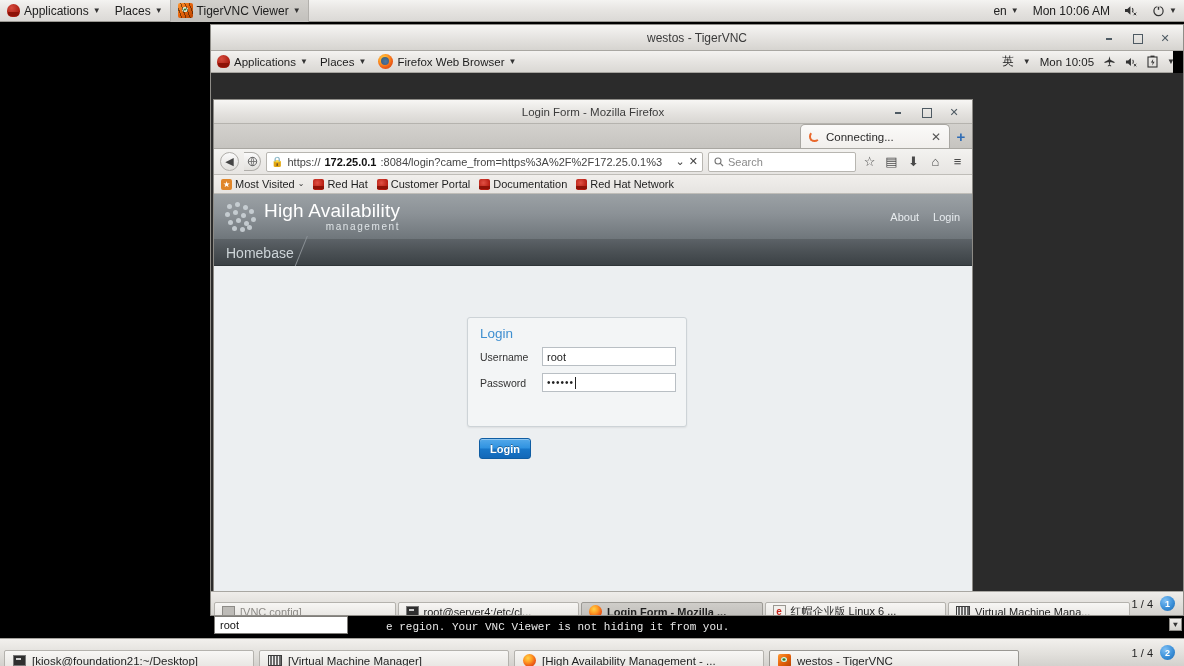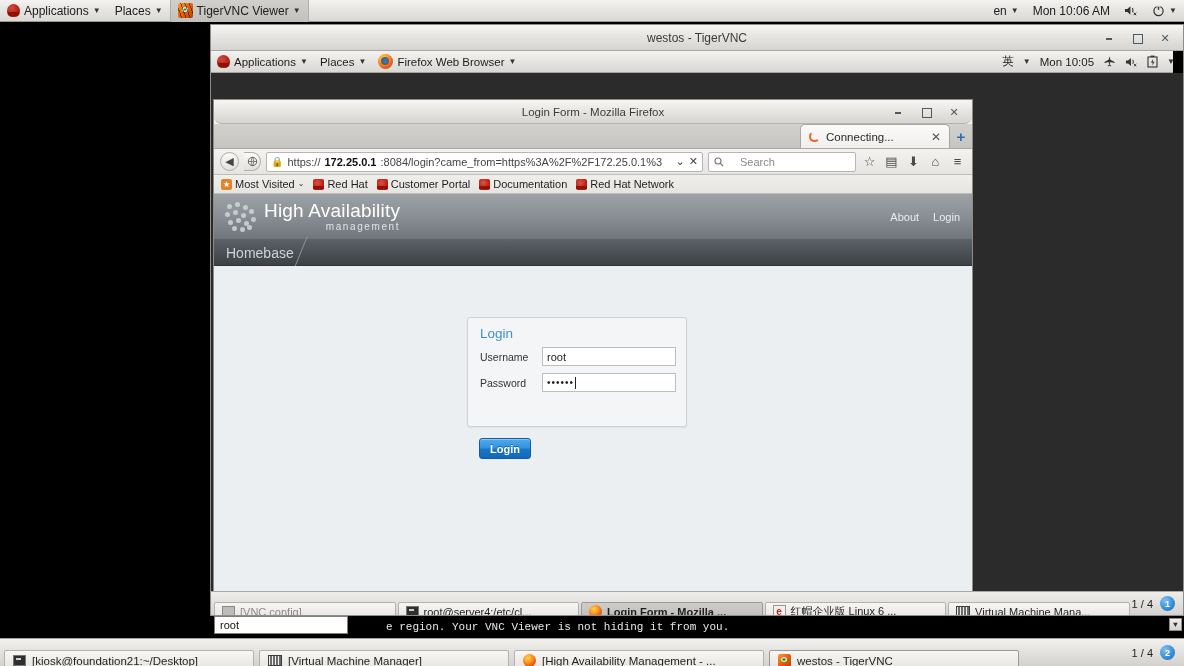--- a/index.html
+++ b/index.html
@@ -97,21 +97,21 @@
 
   
   .ff-win {
     position:absolute; left:2px; top:48px; width:760px; height:512px;
     background:#f2f1ef; border:1px solid #8d8b86;
     display:flex; flex-direction:column;
   }
   .ff-titlebar{
     height:24px; flex:none; position:relative;
     background: linear-gradient(to bottom,#f7f6f4 0%, #e5e3e0 55%, #d8d6d2 100%);
-    border-bottom:1px solid #b5b3ae; display:flex; align-items:center;border-radius:8px;
+    border-bottom:1px solid #b5b3ae; display:flex; align-items:center;
   }
   .ff-titlebar .t-title{ position:absolute; left:0; right:0; text-align:center; font-size:11.5px; color:#3c3c3c;}
   .ff-tabstrip{
     height:25px; flex:none; background: linear-gradient(to bottom,#d3d1cd,#c6c4c0);
     display:flex; align-items:flex-end; padding-left:12px; border-bottom:1px solid #a9a7a2;justify-content:flex-end;
   }
   .ff-tab{
     height:24px; min-width:150px; padding:0 8px; display:flex; align-items:center; gap:6px;
     background: linear-gradient(to bottom,#fbfaf9,#f1efec);
     border:1px solid #a9a7a2; border-bottom:none; border-radius:5px 5px 0 0;
@@ -137,21 +137,21 @@
   }
   .urlbar{
     flex:1 1 auto; height:20px; background:#fff; border:1px solid #b8b6b1; border-radius:2px;
     display:flex; align-items:center; gap:4px; padding:0 4px; font-size:11px; color:#444;
     overflow:hidden; white-space:nowrap; min-width:0;
   }
   .urlbar .host{ font-weight:bold; color:#111; }
   .lock{ color:#2c7d2c; font-size:10px; }
   .searchbar{
     width:148px; height:20px; background:#fff; border:1px solid #b8b6b1; border-radius:2px;
-    display:flex; align-items:center; gap:16px; padding:0 5px; font-size:11px; color:#8a8a8a;
+    display:flex; align-items:center; gap:4px; padding:0 5px; font-size:11px; color:#8a8a8a;
   }
   .navicon{ width:17px; height:19px; display:flex; align-items:center; justify-content:center;
             font-size:13px; color:#4a4a4a; }
   .ff-bookmarks{
     height:19px; flex:none; display:flex; align-items:center; gap:3px; padding:0 4px;
     background: linear-gradient(to bottom,#f1efec,#e6e4e1); border-bottom:1px solid #bfbdb8;
     font-size:11px; color:#1f1f1f;
   }
   .bm{ display:flex; align-items:center; gap:3px; padding:0 3px; white-space:nowrap; }
   .bm-rh{ width:11px;height:11px; flex:none; border-radius:2px;

